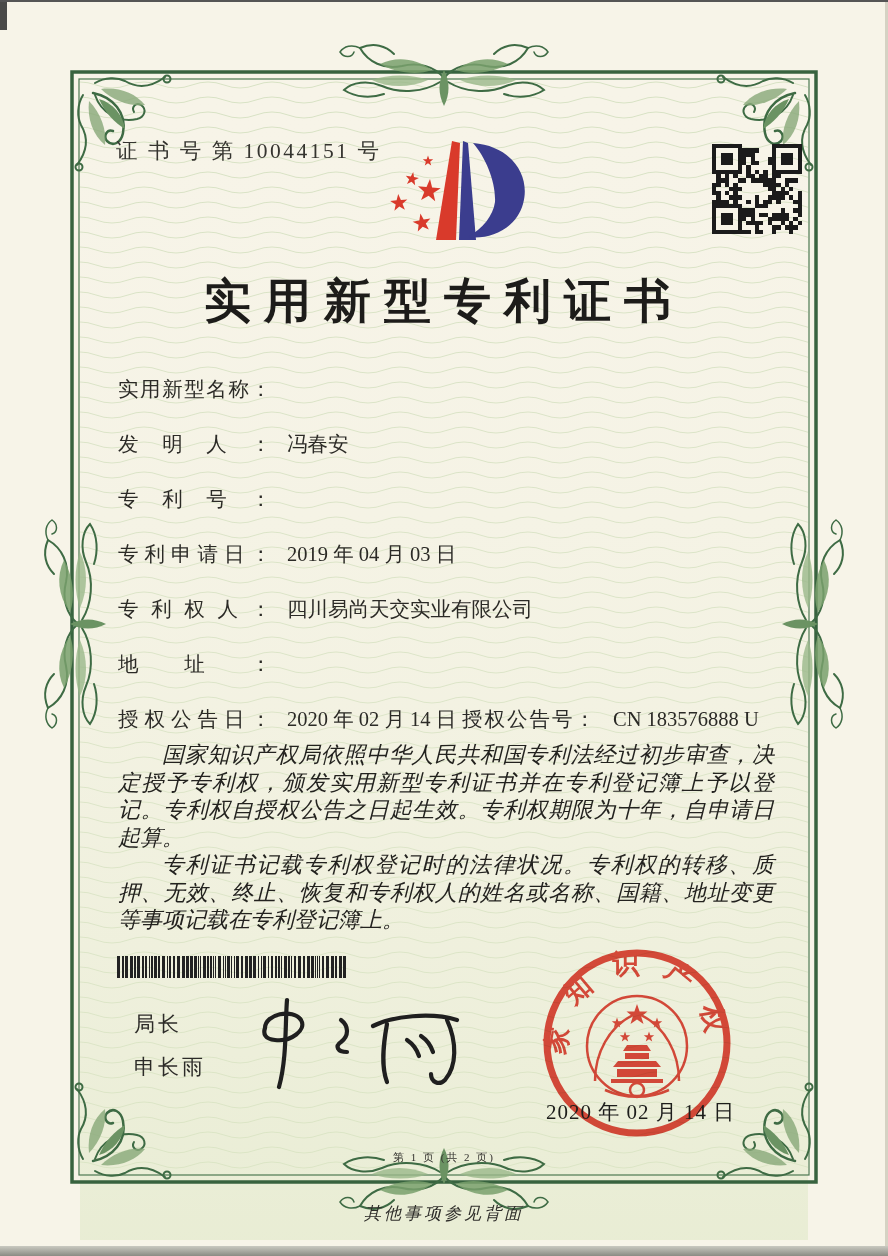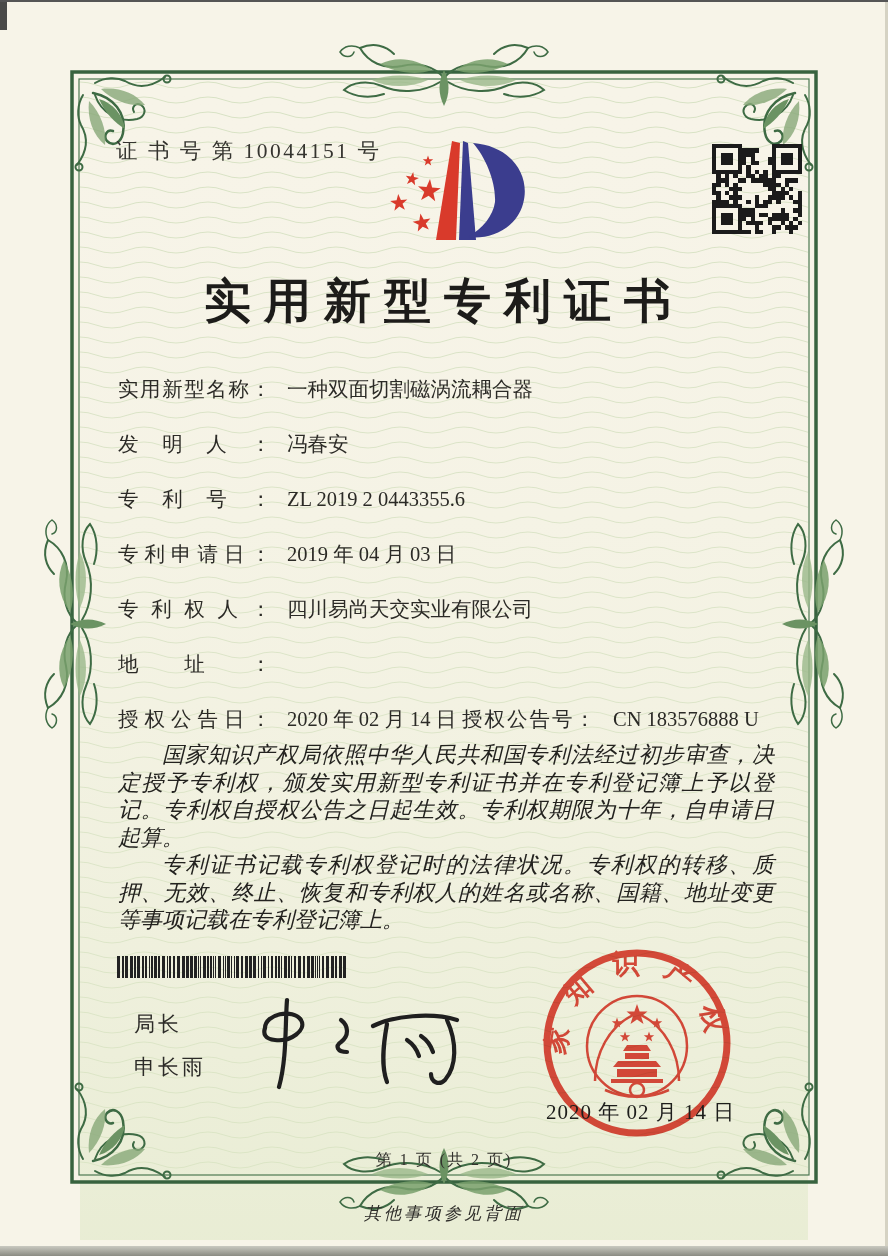--- a/index.html
+++ b/index.html
@@ -45,21 +45,21 @@
   .director-name{left:134px;top:1051px;font-size:21px;
     font-family:"Liberation Sans","DejaVu Sans",sans-serif;color:#2c2b28;letter-spacing:3px;}
   .signature{left:235px;top:988px;}
   
   .seal{left:537px;top:941px;opacity:.9;mix-blend-mode:multiply;}
   .seal-arc{font-size:27px;font-weight:700;letter-spacing:22px;
     font-family:"Liberation Serif","DejaVu Serif",serif;}
   .seal-date{left:546px;top:1096px;font-size:21px;color:#1d1d1b;
     letter-spacing:1px;white-space:nowrap;}
   
-  .page-no{left:0;top:1148px;width:888px;text-align:center;font-size:16px;
+  .page-no{left:0;top:1148px;width:888px;text-align:center;font-size:11px;
     letter-spacing:2px;color:#33322e;}
   .back-note{left:0;top:1200px;width:888px;text-align:center;font-size:17px;
     font-style:italic;letter-spacing:3px;color:#2e2d2a;}
 </style>
 </head>
 <body>
 
 <div class="page">
 
   <svg class="abs" width="888" height="1256" viewBox="0 0 888 1256" style="left:0;top:0;">
@@ -378,39 +378,37 @@
     <div class="frow">
       <span class="jlabel">
           <span>实</span>
           <span>用</span>
           <span>新</span>
           <span>型</span>
           <span>名</span>
           <span>称</span>
           <span>：</span>
         </span>
-      <span class="fval">一种双面切割磁涡流耦合器</span>
     </div>
     <div class="frow">
       <span class="jlabel">
           <span>发</span>
           <span>明</span>
           <span>人</span>
           <span>：</span>
         </span>
       <span class="fval">冯春安</span>
     </div>
     <div class="frow">
       <span class="jlabel">
           <span>专</span>
           <span>利</span>
           <span>号</span>
           <span>：</span>
         </span>
-      <span class="fval">ZL 2019 2 0443355.6</span>
     </div>
     <div class="frow">
       <span class="jlabel">
           <span>专</span>
           <span>利</span>
           <span>申</span>
           <span>请</span>
           <span>日</span>
           <span>：</span>
         </span>

